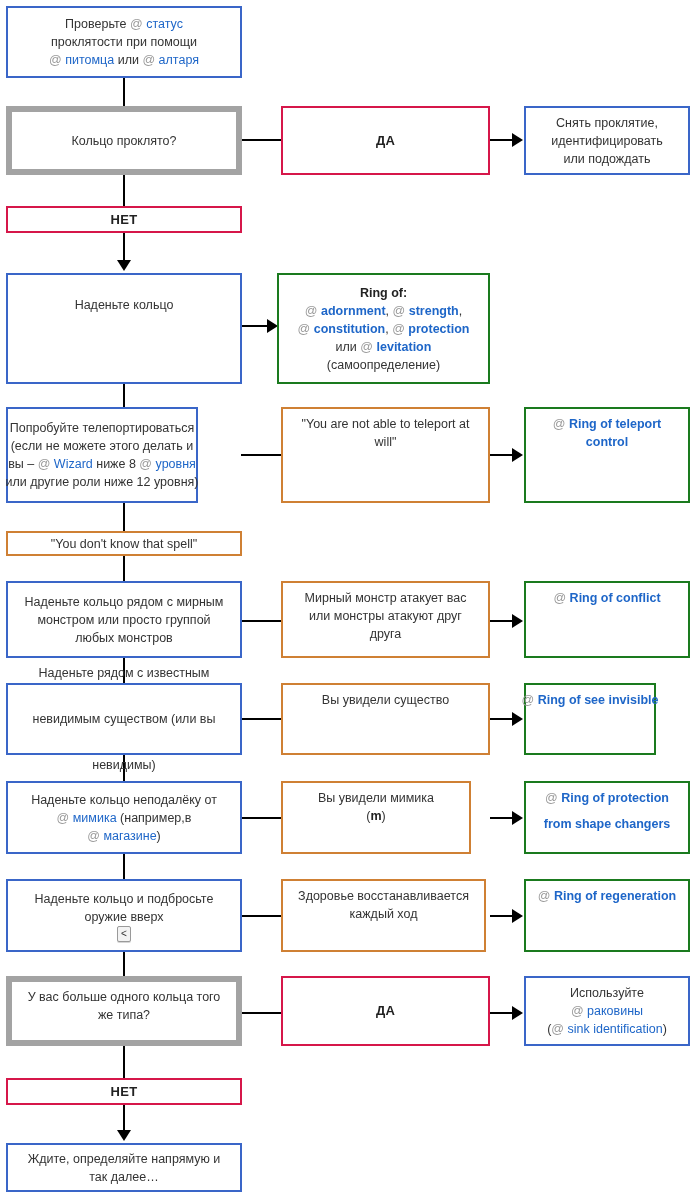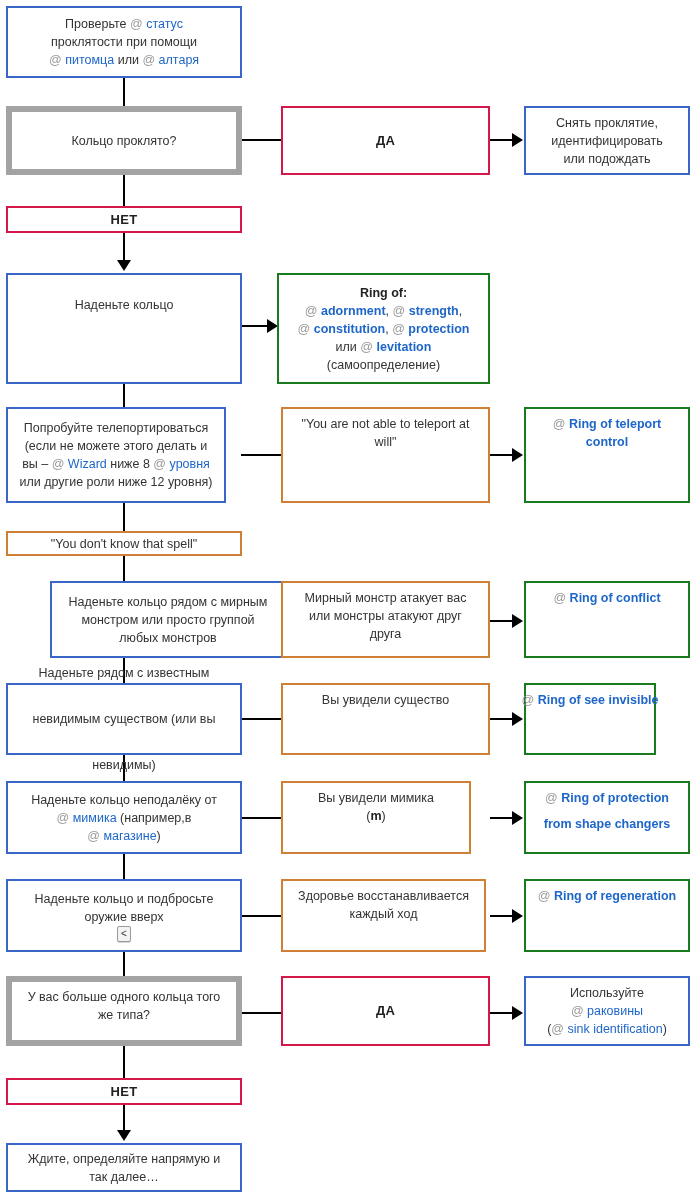--- a/index.html
+++ b/index.html
@@ -143,40 +143,40 @@
     <span class="ln" style="margin-bottom:48px;">Наденьте кольцо</span>
   </div>
   <div class="box b-green" style="left:277px;top:273px;width:213px;height:111px;">
     <span class="ln bold">Ring of:</span>
     <span class="ln"><span class="at">@</span> <span class="lnk b">adornment</span><span>, </span><span class="at">@</span> <span class="lnk b">strength</span><span>,</span></span>
     <span class="ln"><span class="at">@</span> <span class="lnk b">constitution</span><span>, </span><span class="at">@</span> <span class="lnk b">protection</span></span>
     <span class="ln"><span>или </span><span class="at">@</span> <span class="lnk b">levitation</span></span>
     <span class="ln">(самоопределение)</span>
   </div>
 
-  <div class="box b-blue" style="left:6px;top:407px;width:220px;height:96px;">
+  <div class="box b-blue" style="left:6px;top:407px;width:192px;height:96px;">
     <span class="ln">Попробуйте телепортироваться</span>
     <span class="ln">(если не можете этого делать и</span>
     <span class="ln"><span>вы – </span><span class="at">@</span> <span class="lnk">Wizard</span><span> ниже 8 </span><span class="at">@</span> <span class="lnk">уровня</span></span>
     <span class="ln">или другие роли ниже 12 уровня)</span>
   </div>
   <div class="box b-orange top" style="left:281px;top:407px;width:209px;height:96px;">
     <span class="ln">"You are not able to teleport at</span>
     <span class="ln">will"</span>
   </div>
   <div class="box b-green top" style="left:524px;top:407px;width:166px;height:96px;">
     <span class="ln"><span class="at">@</span> <span class="lnk b">Ring of teleport</span></span>
     <span class="ln lnk b">control</span>
   </div>
 
   <div class="box b-orange" style="left:6px;top:531px;width:236px;height:25px;">
     <span class="ln">"You don't know that spell"</span>
   </div>
 
-  <div class="box b-blue" style="left:6px;top:581px;width:236px;height:77px;margin-left:44px;">
+  <div class="box b-blue" style="left:6px;top:581px;width:236px;height:77px;">
     <span class="ln">Наденьте кольцо рядом с мирным</span>
     <span class="ln">монстром или просто группой</span>
     <span class="ln">любых монстров</span>
   </div>
   <div class="box b-orange top" style="left:281px;top:581px;width:209px;height:77px;">
     <span class="ln">Мирный монстр атакует вас</span>
     <span class="ln">или монстры атакуют друг</span>
     <span class="ln">друга</span>
   </div>
   <div class="box b-green top" style="left:524px;top:581px;width:166px;height:77px;">

